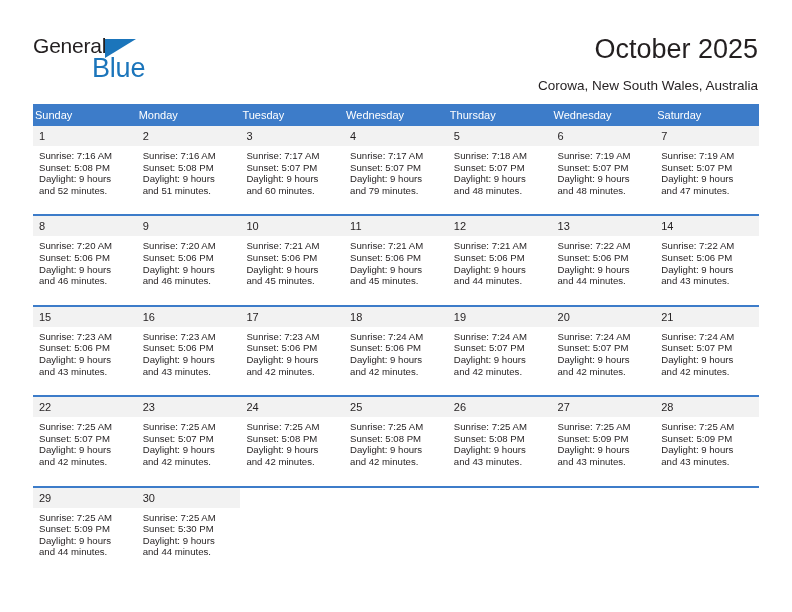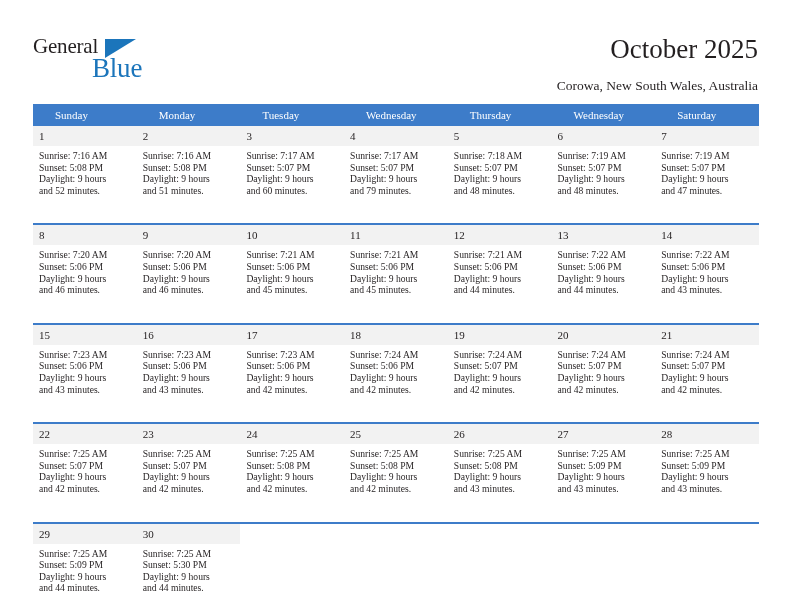--- a/index.html
+++ b/index.html
@@ -12,21 +12,20 @@
     height: 612px;
     font-family: "Liberation Sans", sans-serif;
     color: #000000;
     overflow: hidden;
   }
   .page {
     position: relative;
     width: 792px;
     height: 441px;
     box-sizing: border-box;
-    font-family: Liberation Serif, serif;
   }
 
   
   .header {
     position: absolute;
     left: 0;
     top: 0;
     width: 792px;
     height: 96px;
   }
@@ -94,21 +93,21 @@
     width: 726px;
     border-collapse: collapse;
     table-layout: fixed;
   }
   .calendar th {
     background: #3d7cc9;
     color: #ffffff;
     font-weight: normal;
     font-size: 11px;
     text-align: left;
-    padding: 5px 0 5px 22px;
+    padding: 5px 0 5px 2px;
     height: 11px;
     line-height: 12px;
   }
   .calendar td {
     vertical-align: top;
     padding: 0;
     width: 103.7px;
     border-top: 2px solid #3d7cc9;
     background: #ffffff;
   }
@@ -120,21 +119,21 @@
     font-size: 11px;
     color: #231f20;
     padding: 4px 0 4px 6px;
     line-height: 12px;
     height: 12px;
   }
   .daynum.empty {
     background: #ffffff;
   }
   .info {
-    padding: 4px 4px 27px 6px;
+    padding: 4px 4px 18px 6px;
     font-size: 9.6px;
     line-height: 11.6px;
     color: #231f20;
   }
   .info div {
     white-space: nowrap;
   }
   .cell-empty .info { min-height: 54px; }
 </style>
 </head>

